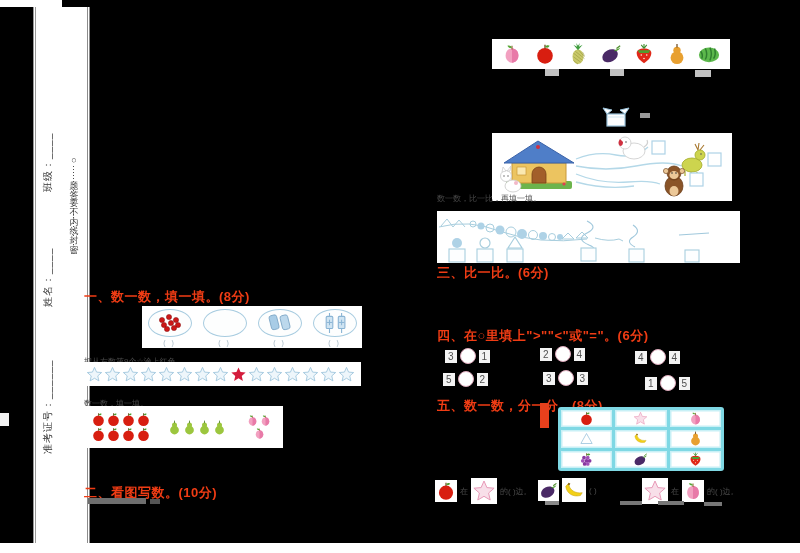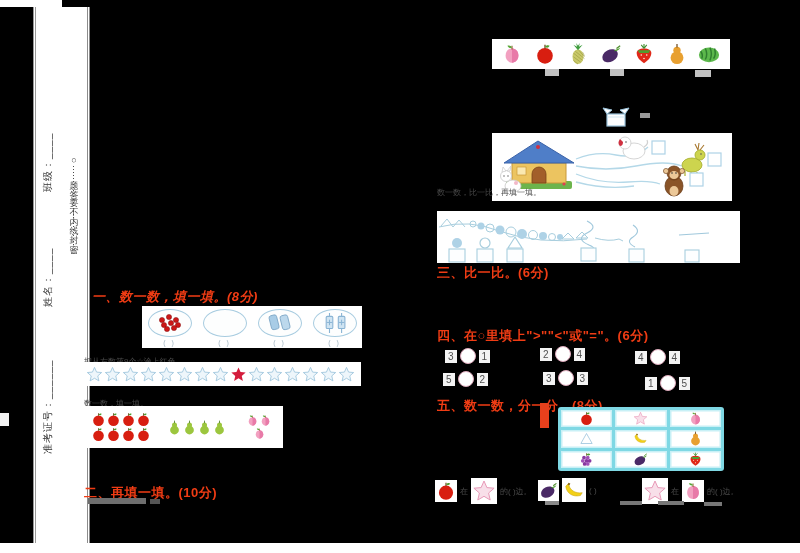--- a/index.html
+++ b/index.html
@@ -212,21 +212,21 @@
         <circle cx="190" cy="38" r="2.6" fill="#ecc898" stroke="#6a3c18" stroke-width="0.6"></circle>
         <ellipse cx="182" cy="42" rx="4.6" ry="4" fill="#ecc898"></ellipse>
         <circle cx="180" cy="40" r="0.8" fill="#333"></circle>
           <circle cx="184" cy="40" r="0.8" fill="#333"></circle>
         <ellipse cx="182" cy="58" rx="4.5" ry="5" fill="#ecc898"></ellipse>
       </g>
       <rect x="198" y="40" width="13" height="13" fill="#fff" stroke="#aed2e6" stroke-width="1.2"></rect>
     </svg>
   </div>
 
-  <div class="abs faint" style="left:437px;top:187px;">数一数，比一比，再填一填。</div>
+  <div class="abs faint" style="left:437px;top:193px;">数一数，比一比，再填一填。</div>
   <div class="abs whitebox beads">
     <svg viewBox="0 0 303 52">
       <g stroke="#a8cede" fill="none" stroke-width="1">
         <polyline points="4,15 10,8 16,16 22,9 28,16"></polyline>
         <path d="M2 16 q30 -8 60 4 q40 14 88 8"></path>
         <path d="M158 27 q14 4 24 1 l4 2"></path>
       </g>
       <g>
         <circle cx="36" cy="13" r="3" fill="none" stroke="#a8cede"></circle>
         <circle cx="44" cy="15" r="3.5" fill="#aed2e6"></circle>
@@ -256,22 +256,22 @@
       </g>
       <rect x="144" y="37" width="15" height="13" fill="#fdfeff" stroke="#a8cede" stroke-width="1.1"></rect>
       <rect x="192" y="38" width="15" height="13" fill="#fdfeff" stroke="#a8cede" stroke-width="1.1"></rect>
       <rect x="248" y="39" width="14" height="12" fill="#fdfeff" stroke="#a8cede" stroke-width="1.1"></rect>
     </svg>
   </div>
 
   <div class="abs hdr" style="left:437px;top:264px;">三、比一比。(6分)</div>
   <div class="abs hdr" style="left:437px;top:327px;">四、在○里填上"&gt;""&lt;"或"="。(6分)</div>
   <div class="abs hdr" style="left:437px;top:397px;">五、数一数，分一分。(8分)</div>
-  <div class="abs hdr" style="left:92px;top:288px;font-style:italic;">一、数一数，填一填。(8分)</div>
-  <div class="abs hdr" style="left:84px;top:484px;">二、再填一填。(10分)</div>
+  <div class="abs hdr" style="left:84px;top:288px;">一、数一数，填一填。(8分)</div>
+  <div class="abs hdr" style="left:84px;top:484px;">二、看图写数。(10分)</div>
 
   <div class="abs whitebox ovalbox">
     <div class="ovalcell">
       <div class="oval">
         <i class="ic">
             <svg viewBox="0 0 32 22">
               <g fill="#cc1818" stroke="#881010" stroke-width=".5">
                 <circle cx="8" cy="8" r="2.6"></circle>
                 <circle cx="15" cy="5" r="2.6"></circle>
                 <circle cx="22" cy="8" r="2.6"></circle>

